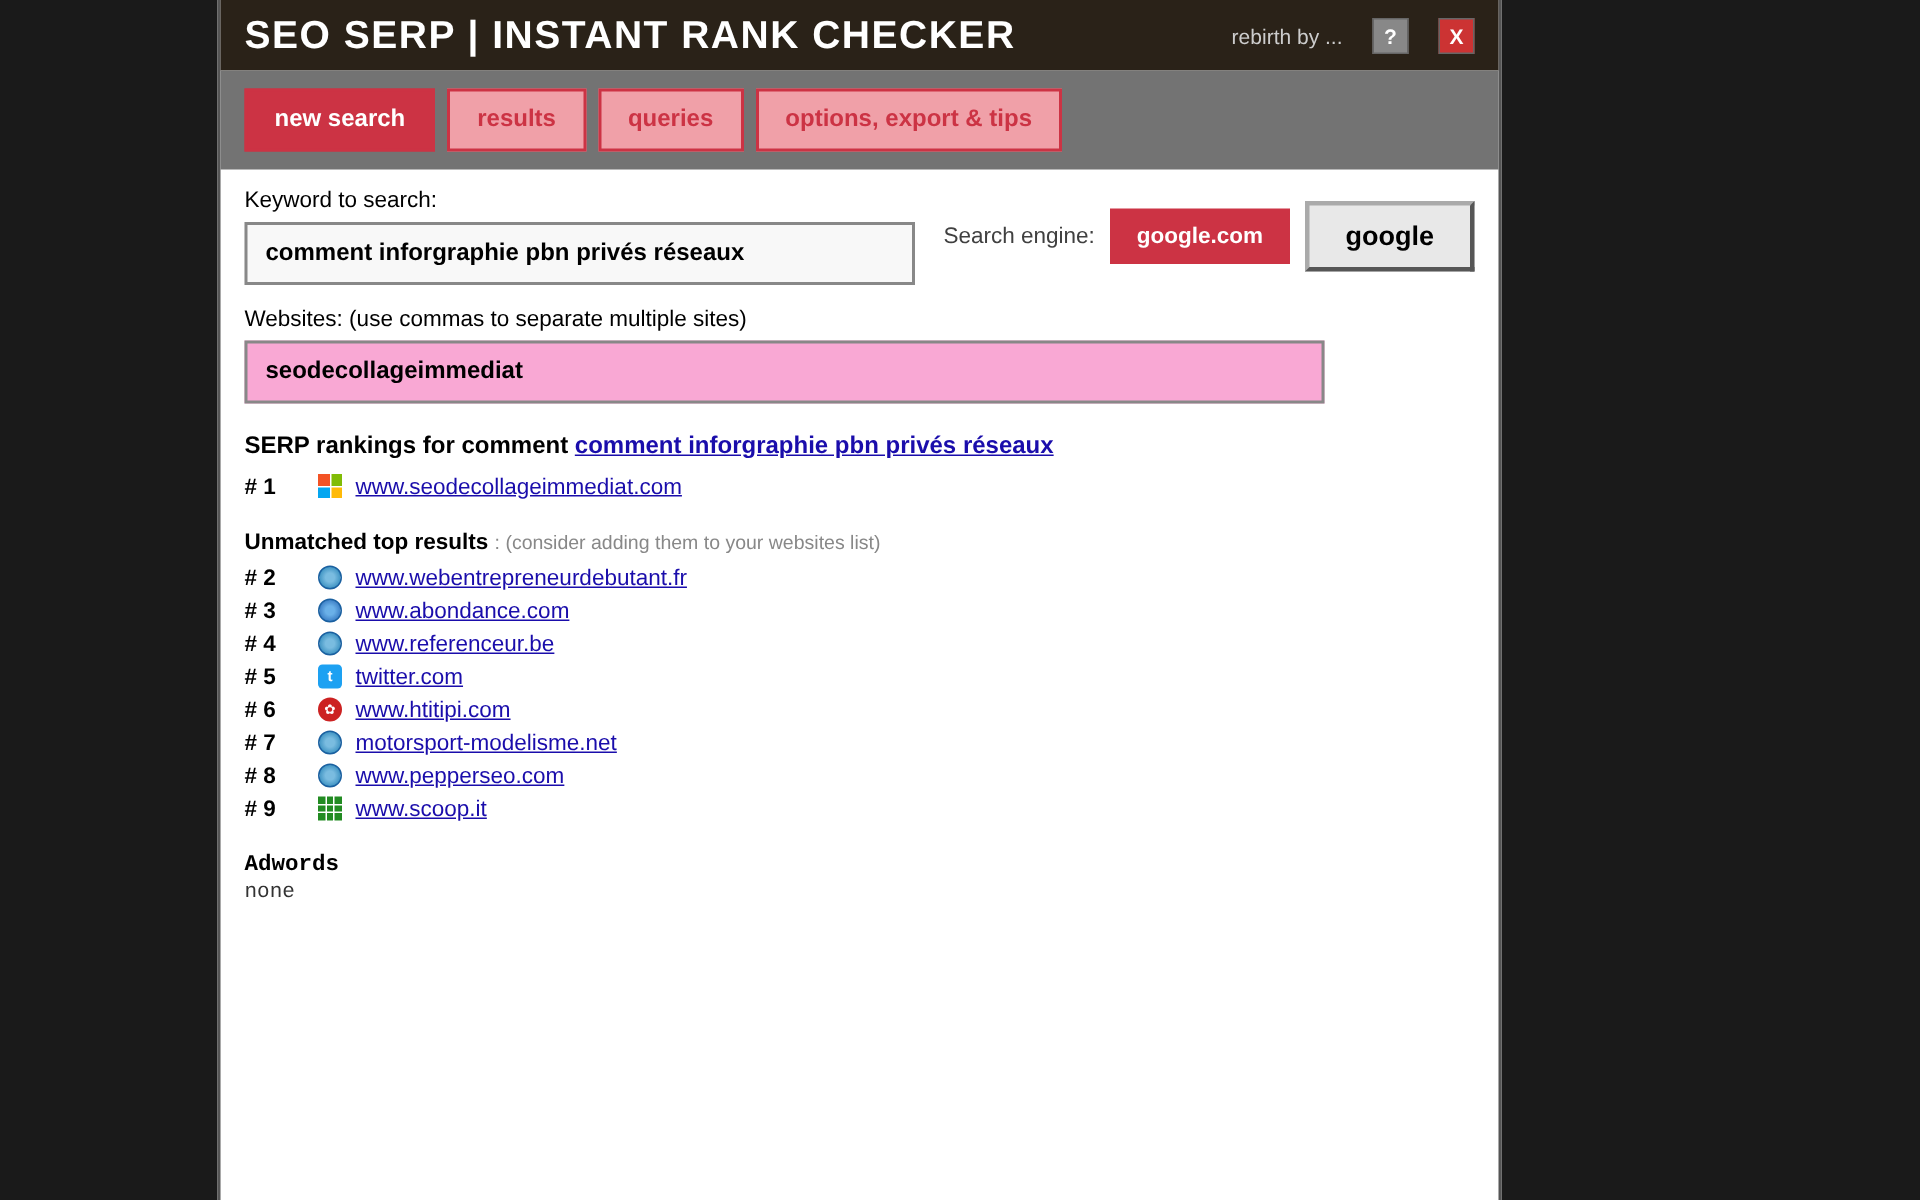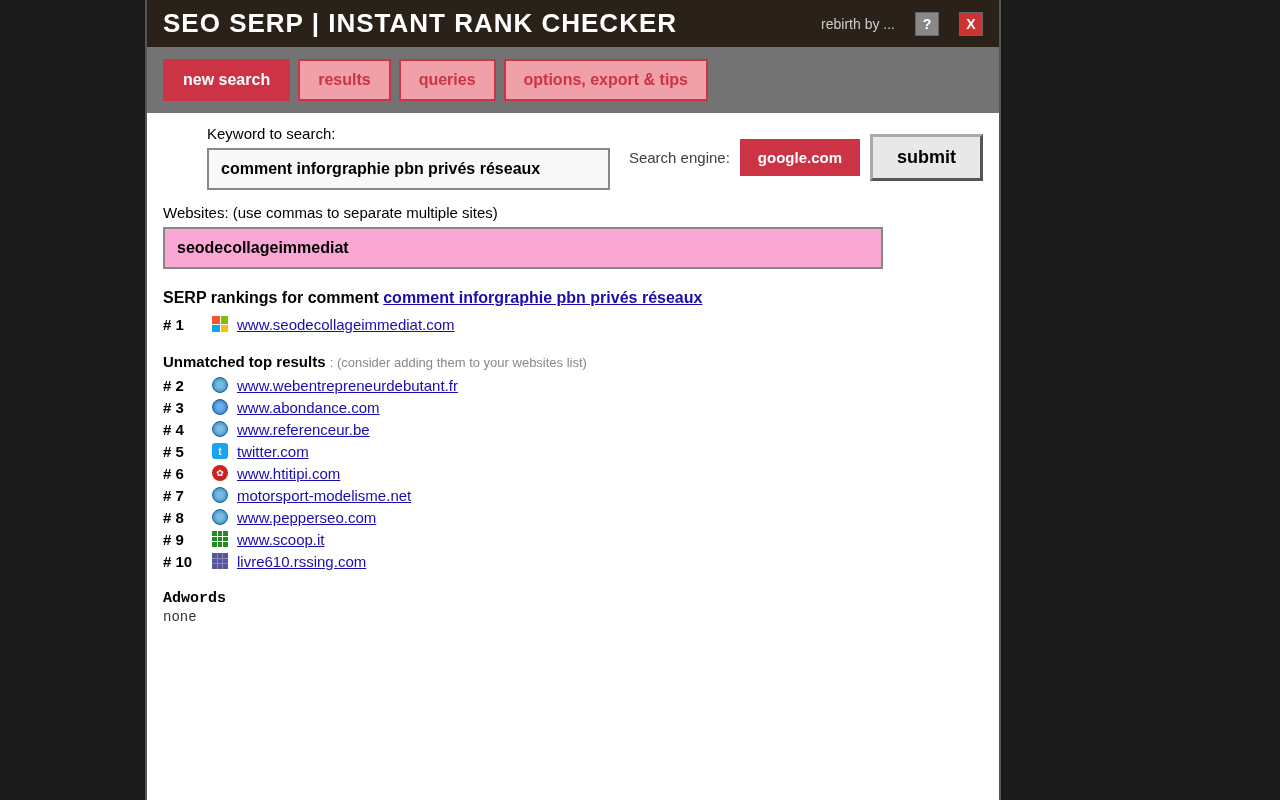--- a/index.html
+++ b/index.html
@@ -94,21 +94,20 @@
       font-size: 15px;
       color: #000;
       margin-bottom: 6px;
       font-weight: normal;
     }
     .keyword-row {
       display: flex;
       align-items: center;
       gap: 19px;
       margin-bottom: 14px;
-      margin-left: 44px;
     }
     .keyword-input-wrap {
       flex: 1;
       max-width: 470px;
     }
     .keyword-input {
       width: 100%;
       padding: 10px 12px;
       font-size: 16px;
       font-weight: bold;
@@ -318,21 +317,21 @@
     <div class="content">
 
       <div class="keyword-row">
         <div class="keyword-input-wrap">
           <div class="field-label">Keyword to search:</div>
           <input class="keyword-input" type="text" value="comment inforgraphie pbn privés réseaux" style="">
         </div>
         <div class="search-engine-wrap">
           <span class="search-engine-label">Search engine:</span>
           <button class="search-engine-btn">google.com</button>
-          <button class="submit-btn">submit</button>
+          <button class="submit-btn">google</button>
         </div>
       </div>
 
       <div>
         <div class="field-label websites-label">Websites: (use commas to separate multiple sites)</div>
         <input class="websites-input" type="text" value="seodecollageimmediat" style="">
       </div>
 
       <div class="results-section">
         <div class="serp-heading">
@@ -428,37 +427,20 @@
                 <div></div>
                 <div></div>
               <div></div>
                 <div></div>
                 <div></div>
             </div>
           </span>
           <a href="#" class="rank-link">www.scoop.it</a>
         </div>
 
-        <div class="rank-row">
-          <span class="rank-num"># 10</span>
-          <span class="rank-icon">
-            <div class="icon-rssing">
-              <div></div>
-                <div></div>
-                <div></div>
-              <div></div>
-                <div></div>
-                <div></div>
-              <div></div>
-                <div></div>
-                <div></div>
-            </div>
-          </span>
-          <a href="#" class="rank-link">livre610.rssing.com</a>
-        </div>
       </div>
 
       <div class="adwords-section">
         <div class="adwords-title">Adwords</div>
         <div class="adwords-value">none</div>
       </div>
 
     </div>
   </div>
 </div>

